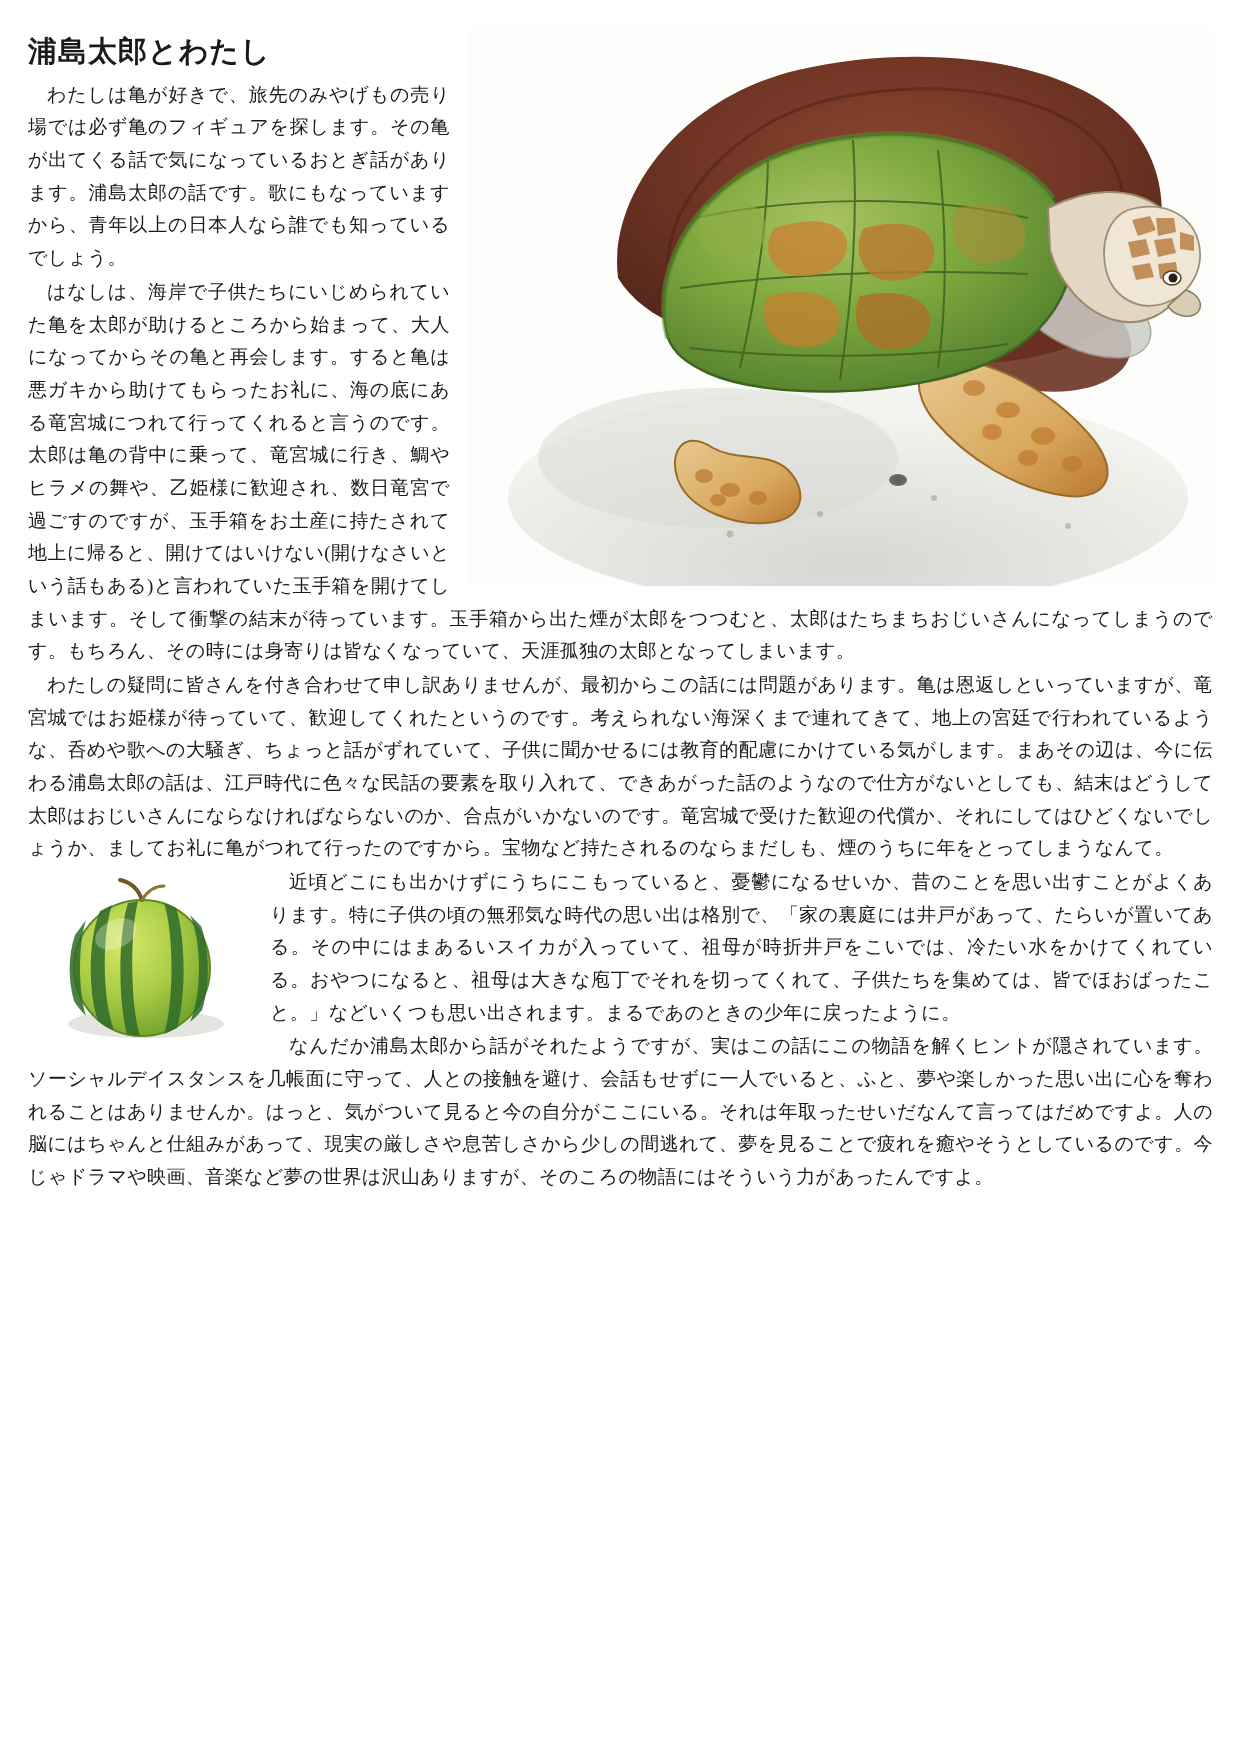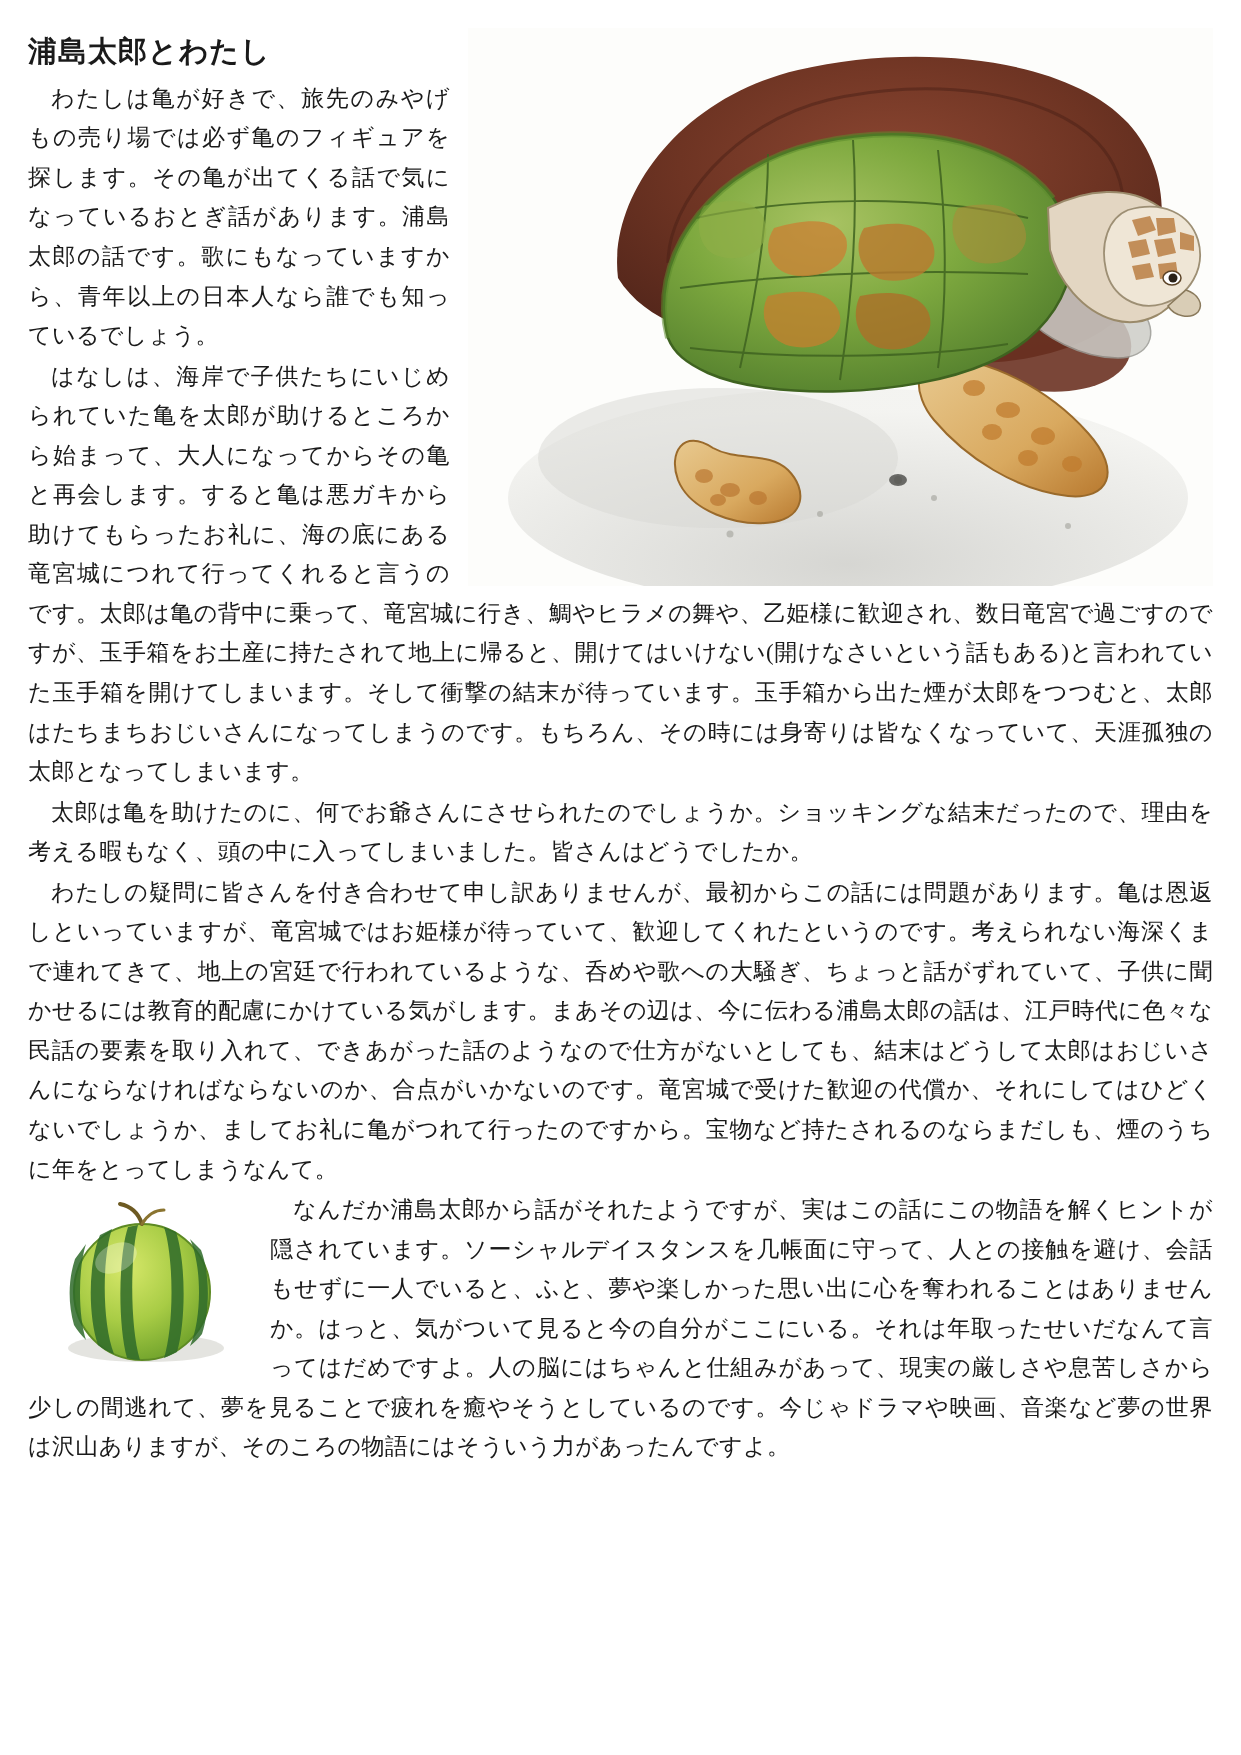--- a/index.html
+++ b/index.html
@@ -22,21 +22,21 @@
     overflow: hidden;
   }
   .title {
     font-size: 29px;
     font-weight: bold;
     letter-spacing: 1px;
     margin: 8px 0 10px 0;
     line-height: 1.2;
   }
   .body-text {
-    font-size: 23px;
+    font-size: 19px;
     line-height: 1.72;
     text-align: justify;
     text-justify: inter-character;
     letter-spacing: 0.4px;
   }
   p {
     margin: 0 0 1px 0;
     text-indent: 1em;
   }
   
@@ -179,21 +179,20 @@
       </g>
       <ellipse cx="430" cy="452" rx="9" ry="6" fill="#4a4a46" opacity="0.8"></ellipse>
     </svg>
   </div>
 
   <h1 class="title">浦島太郎とわたし</h1>
 
   <div class="body-text">
     <p>わたしは亀が好きで、旅先のみやげもの売り場では必ず亀のフィギュアを探します。その亀が出てくる話で気になっているおとぎ話があります。浦島太郎の話です。歌にもなっていますから、青年以上の日本人なら誰でも知っているでしょう。</p>
     <p>はなしは、海岸で子供たちにいじめられていた亀を太郎が助けるところから始まって、大人になってからその亀と再会します。すると亀は悪ガキから助けてもらったお礼に、海の底にある竜宮城につれて行ってくれると言うのです。太郎は亀の背中に乗って、竜宮城に行き、鯛やヒラメの舞や、乙姫様に歓迎され、数日竜宮で過ごすのですが、玉手箱をお土産に持たされて地上に帰ると、開けてはいけない(開けなさいという話もある)と言われていた玉手箱を開けてしまいます。そして衝撃の結末が待っています。玉手箱から出た煙が太郎をつつむと、太郎はたちまちおじいさんになってしまうのです。もちろん、その時には身寄りは皆なくなっていて、天涯孤独の太郎となってしまいます。</p>
-    <p>太郎は亀を助けたのに、何でお爺さんにさせられたのでしょうか。ショッキングな結末だったので、理由を考える暇もなく、頭の中に入ってしまいました。皆さんはどうでしたか。</p>
     <p>わたしの疑問に皆さんを付き合わせて申し訳ありませんが、最初からこの話には問題があります。亀は恩返しといっていますが、竜宮城ではお姫様が待っていて、歓迎してくれたというのです。考えられない海深くまで連れてきて、地上の宮廷で行われているような、呑めや歌への大騒ぎ、ちょっと話がずれていて、子供に聞かせるには教育的配慮にかけている気がします。まあその辺は、今に伝わる浦島太郎の話は、江戸時代に色々な民話の要素を取り入れて、できあがった話のようなので仕方がないとしても、結末はどうして太郎はおじいさんにならなければならないのか、合点がいかないのです。竜宮城で受けた歓迎の代償か、それにしてはひどくないでしょうか、ましてお礼に亀がつれて行ったのですから。宝物など持たされるのならまだしも、煙のうちに年をとってしまうなんて。</p>
 
     <div class="melon-figure">
       <svg viewBox="0 0 218 172" xmlns="http://www.w3.org/2000/svg" aria-hidden="true">
         <defs>
           <radialGradient id="melonGrad" cx="38%" cy="32%" r="72%">
             <stop offset="0%" stop-color="#d7e86a"></stop>
             <stop offset="55%" stop-color="#a8cc45"></stop>
             <stop offset="100%" stop-color="#71a32c"></stop>
           </radialGradient>
@@ -212,16 +211,17 @@
           <path d="M48 48 C40 72 40 120 48 144 C43 139 39 134 36 129 C30 108 30 84 37 63 Z"></path>
         </g>
 
         <ellipse cx="78" cy="62" rx="22" ry="14" fill="#ffffff" opacity="0.28" transform="rotate(-25 78 62)"></ellipse>
 
         <path d="M104 28 C100 16 92 10 82 8" fill="none" stroke="#6d5a22" stroke-width="4" stroke-linecap="round"></path>
         <path d="M104 28 C110 18 118 14 126 14" fill="none" stroke="#8a7430" stroke-width="3" stroke-linecap="round"></path>
       </svg>
     </div>
 
+    <p>近頃どこにも出かけずにうちにこもっていると、憂鬱になるせいか、昔のことを思い出すことがよくあります。特に子供の頃の無邪気な時代の思い出は格別で、「家の裏庭には井戸があって、たらいが置いてある。その中にはまあるいスイカが入っていて、祖母が時折井戸をこいでは、冷たい水をかけてくれている。おやつになると、祖母は大きな庖丁でそれを切ってくれて、子供たちを集めては、皆でほおばったこと。」などいくつも思い出されます。まるであのときの少年に戻ったように。</p>
     <p>なんだか浦島太郎から話がそれたようですが、実はこの話にこの物語を解くヒントが隠されています。ソーシャルデイスタンスを几帳面に守って、人との接触を避け、会話もせずに一人でいると、ふと、夢や楽しかった思い出に心を奪われることはありませんか。はっと、気がついて見ると今の自分がここにいる。それは年取ったせいだなんて言ってはだめですよ。人の脳にはちゃんと仕組みがあって、現実の厳しさや息苦しさから少しの間逃れて、夢を見ることで疲れを癒やそうとしているのです。今じゃドラマや映画、音楽など夢の世界は沢山ありますが、そのころの物語にはそういう力があったんですよ。</p>
     <div class="clear"></div>
   </div>
 </div>
 
 </body></html>

